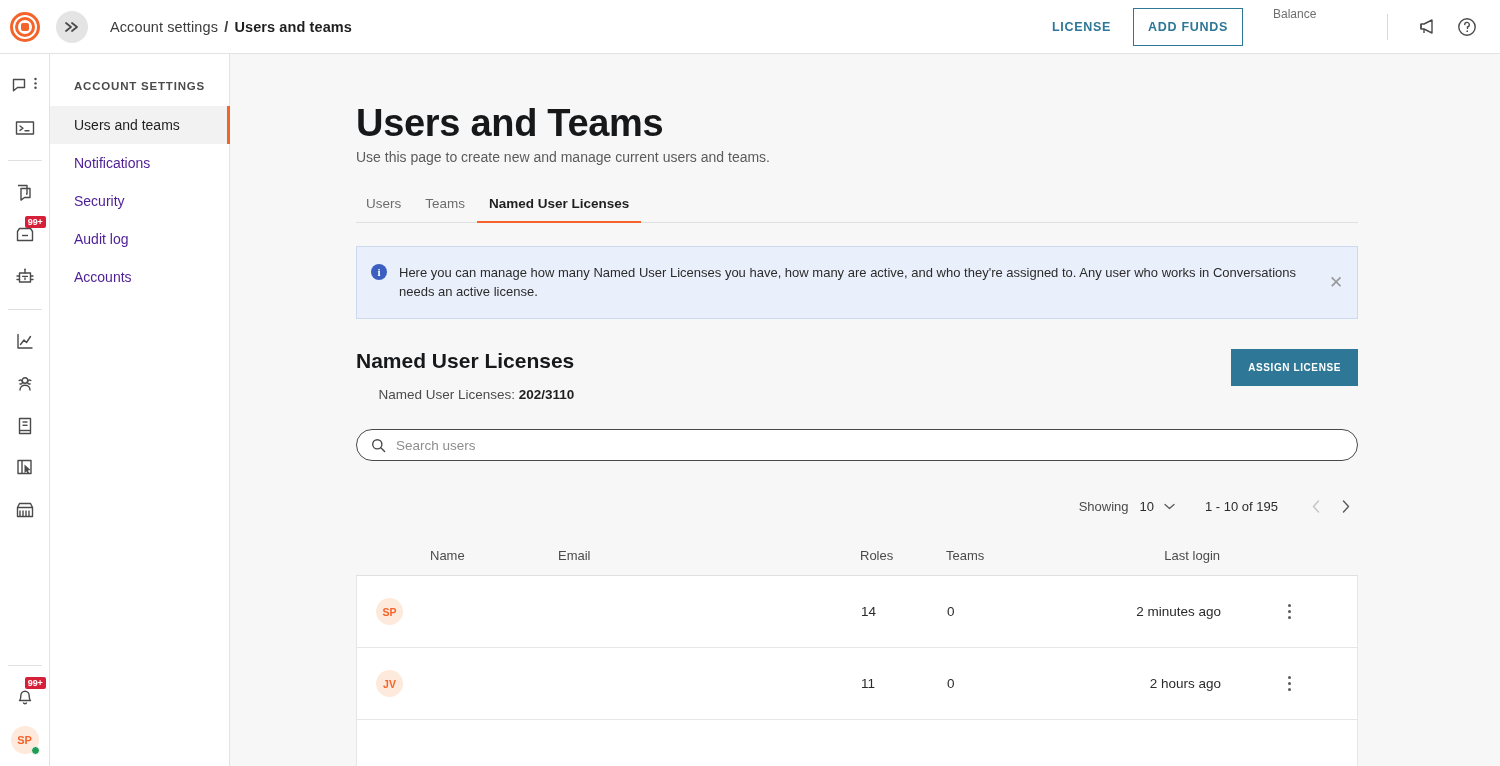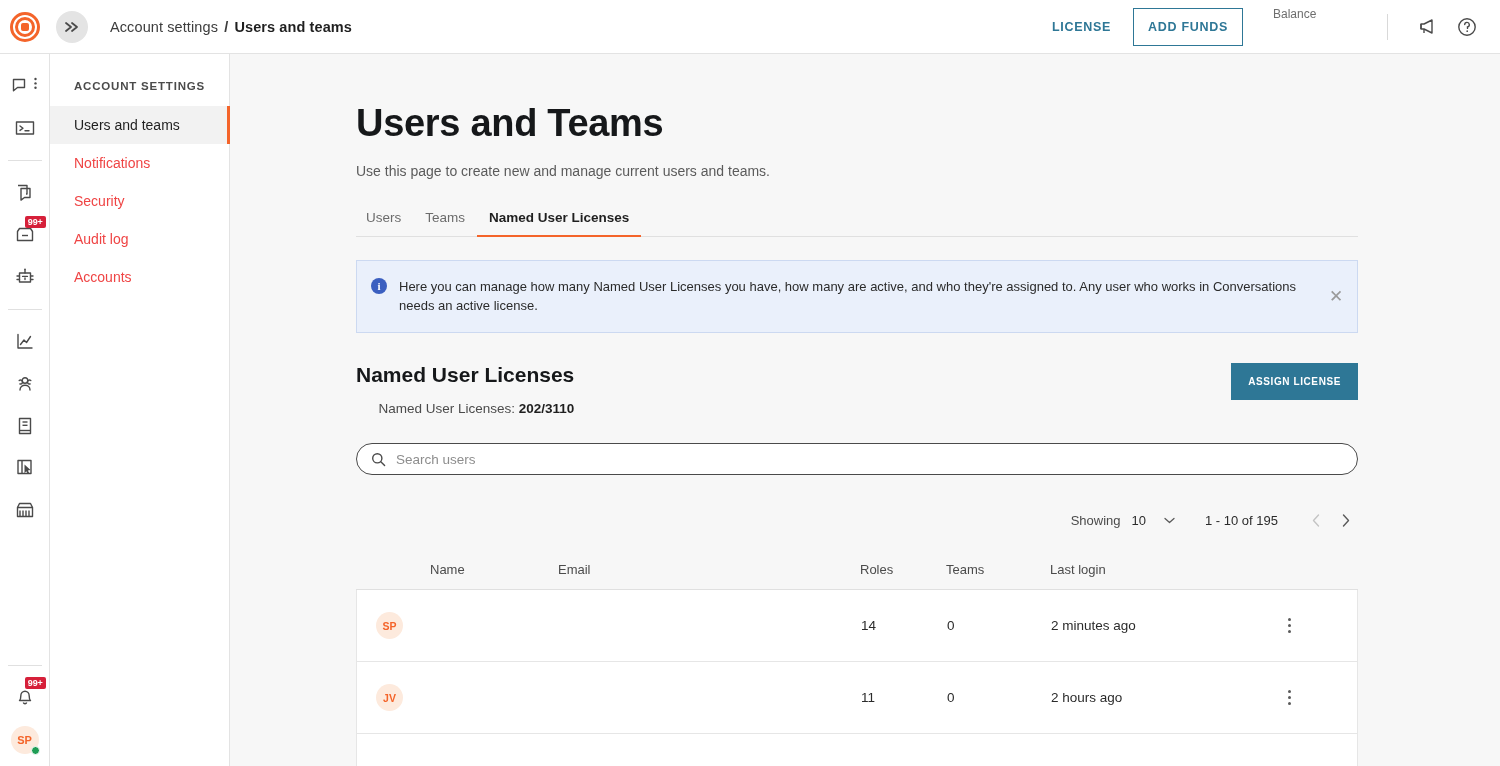--- a/index.html
+++ b/index.html
@@ -109,21 +109,21 @@
   .subnav {
     width: 180px; flex: 0 0 180px;
     background: #ffffff; border-right: 1px solid #e3e3e3;
     padding-top: 26px; position: relative;
   }
   .subnav-title {
     font-size: 11.5px; letter-spacing: .8px; font-weight: bold;
     color: #4b4b4b; padding: 0 0 14px 24px;
   }
   .nav-item {
-    font-size: 14px; color: #ef4444; padding: 11px 0 11px 24px;
+    font-size: 14px; color: #4c1d95; padding: 11px 0 11px 24px;
     cursor: pointer; position: relative;
   }
   .nav-item.active {
     background: #f2f2f2; color: #1f1f1f;
   }
   .nav-item.active::after {
     content: ""; position: absolute; right: -1px; top: 0; bottom: 0;
     width: 3px; background: #f4642a;
   }
 
@@ -131,21 +131,21 @@
   .main {
     flex: 1 1 auto; background: #f7f7f7; overflow: hidden;
     padding: 48px 0 0 0;
   }
   .content { width: 1002px; margin-left: 126px; }
 
   .page-title {
     font-size: 38px; font-weight: bold; color: #16181a;
     letter-spacing: -.3px; line-height: 1.12;
   }
-  .page-sub { font-size: 14px; color: #5b5b5b; margin-top: 18px; }
+  .page-sub { font-size: 14px; color: #5b5b5b; margin-top: 4px; }
 
   .tabs {
     display: flex; gap: 0; margin-top: 31px;
     border-bottom: 1px solid #e0e0e0;
   }
   .tab {
     font-size: 13.5px; color: #6c6c6c; padding: 0 12px 11px;
     cursor: pointer; position: relative;
   }
   .tab:first-child { padding-left: 10px; }
@@ -202,21 +202,21 @@
   }
   .search-input::placeholder { color: #8d8d8d; }
 
   .table-toolbar {
     display: flex; align-items: center; justify-content: flex-end;
     margin-top: 32px; gap: 0; height: 26px;
   }
   .showing-label { font-size: 13px; color: #4b4b4b; }
   .page-size {
     font-size: 13px; color: #2b2b2b; margin-left: 11px;
-    display: flex; align-items: center; gap: 18px; cursor: pointer;
+    display: flex; align-items: center; gap: 10px; cursor: pointer;
   }
   .range-label { font-size: 13px; color: #2b2b2b; margin-left: 30px; }
   .pager-btn {
     width: 24px; height: 24px; display: flex; align-items: center; justify-content: center;
     cursor: pointer; margin-left: 6px;
   }
   .pager-btn.first { margin-left: 26px; }
 
   .table { margin-top: 17px; }
   .t-head {
@@ -227,21 +227,21 @@
   .t-row {
     display: flex; align-items: center; height: 72px;
     background: #fff; border: 1px solid #e6e6e6; border-top: none;
     font-size: 13.5px; color: #2b2b2b;
   }
   .t-row:first-of-type { border-top: 1px solid #e6e6e6; }
   .c-name  { width: 202px; padding-left: 74px; }
   .c-email { width: 302px; }
   .c-roles { width: 86px; }
   .c-teams { width: 104px; }
-  .c-login { width: 170px; }
+  .c-login { width: 170px; text-align: right; }
   .c-menu  { flex: 1 1 auto; display: flex; justify-content: center; }
   .t-head .c-name { padding-left: 74px; }
   .t-row .c-name { display: flex; align-items: center; padding-left: 19px; }
   .row-avatar {
     width: 27px; height: 27px; border-radius: 50%;
     background: #fdeadd; color: #f4642a;
     font-size: 10.5px; font-weight: bold;
     display: flex; align-items: center; justify-content: center;
     flex: 0 0 27px;
   }

